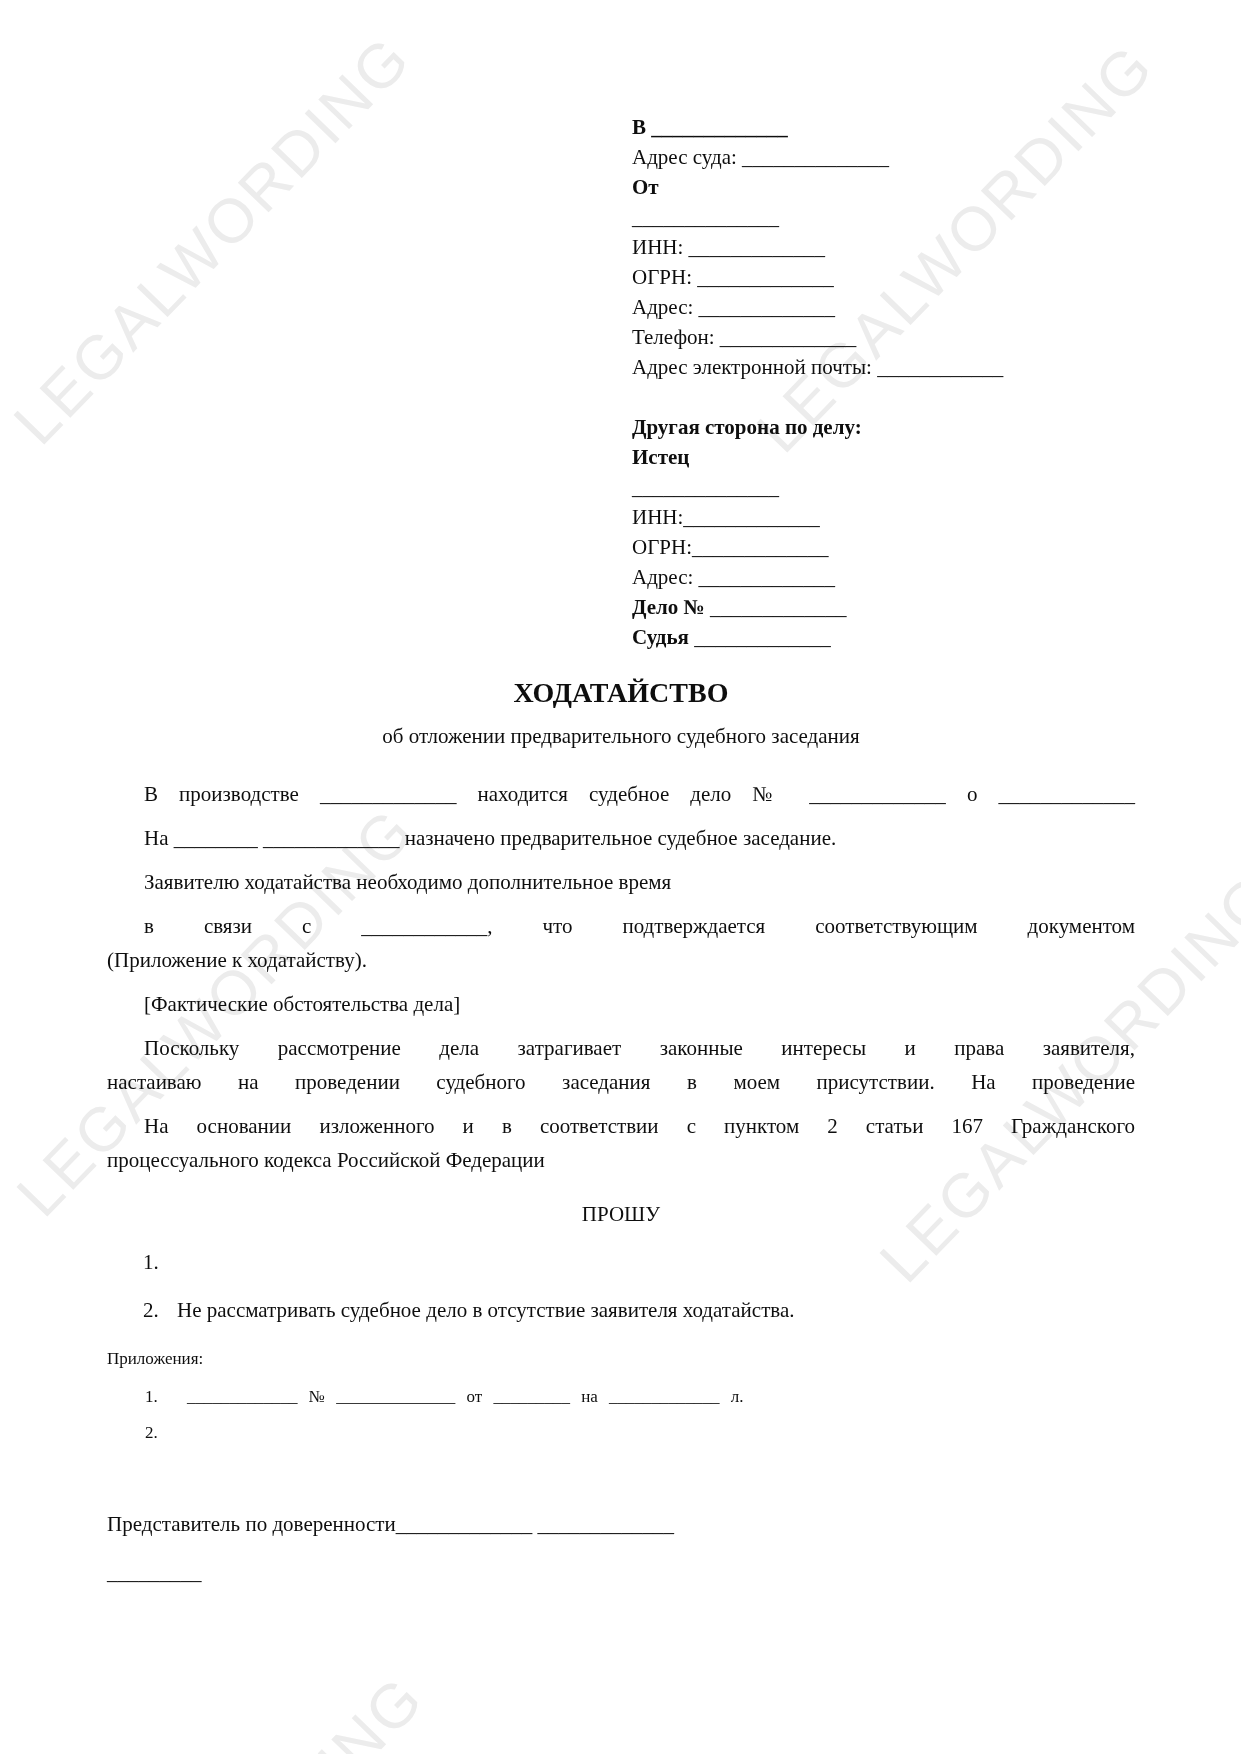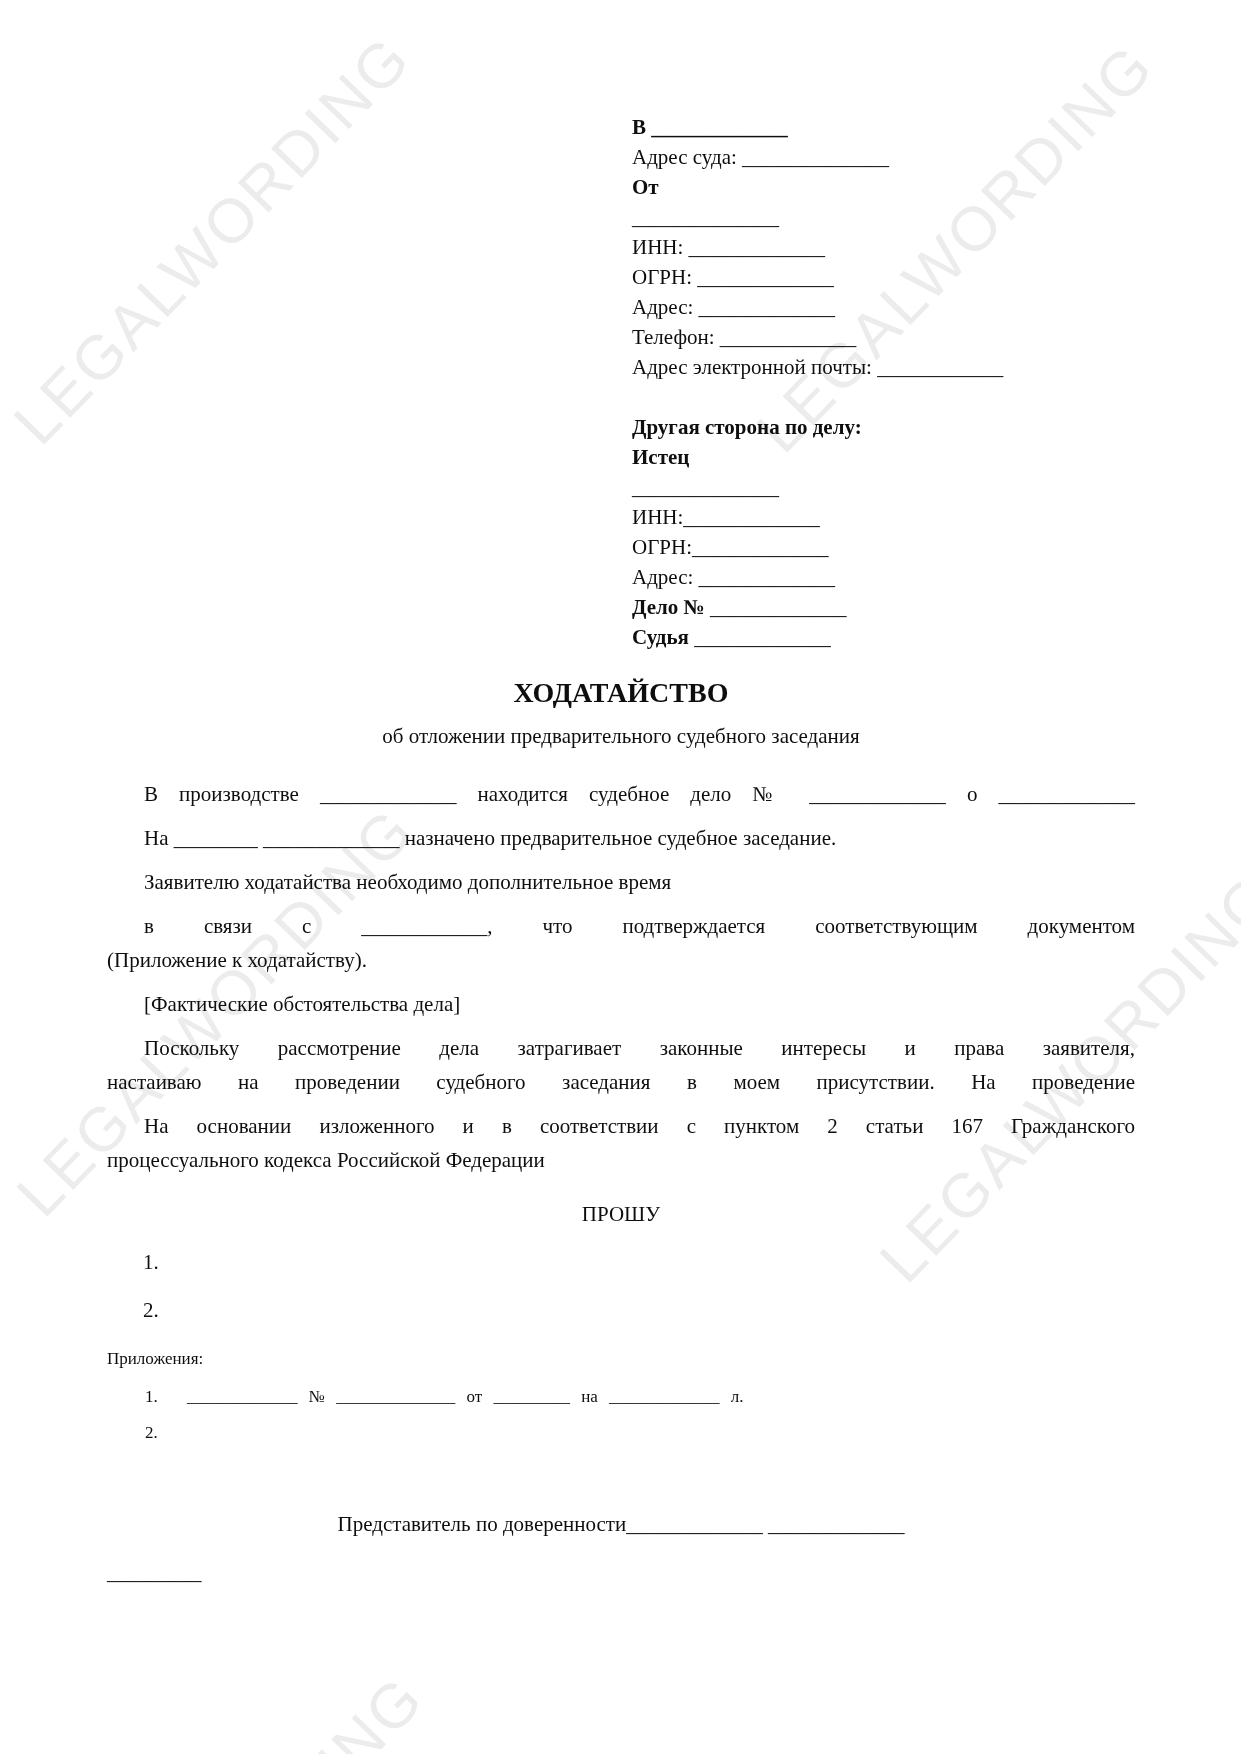--- a/index.html
+++ b/index.html
@@ -70,21 +70,21 @@
   }
   .req-item { display: flex; margin: 14px 0 0 36px; line-height: 34px; }
   .req-num { flex: none; width: 34px; }
 
   .attachments-label { margin-top: 20px; font-size: 17px; line-height: 24px; }
   .attach-item { display: flex; margin: 14px 0 0 38px; font-size: 17px; line-height: 24px; }
   .attach-item + .attach-item { margin-top: 12px; }
   .attach-num { flex: none; width: 42px; }
   .attach-text { word-spacing: 7px; }
 
-  .signature { margin-top: 62px; line-height: 34px; text-align: center; }
+  .signature { margin-top: 62px; line-height: 34px; }
   .sign-date { margin-top: 14px; line-height: 34px; }
 </style>
 </head>
 <body>
 
 <div class="page">
 
   <div class="wm wm1">LEGALWORDING</div>
   <div class="wm wm2">LEGALWORDING</div>
   <div class="wm wm3">LEGALWORDING</div>
@@ -141,20 +141,21 @@
       <div class="ln indent jl">На основании изложенного и в соответствии с пунктом 2 статьи 167 Гражданского</div>
       <div class="ln">процессуального кодекса Российской Федерации</div>
     </div>
 
     <div class="request-heading">ПРОШУ</div>
     <div class="req-item">
       <span class="req-num">1.</span>
     </div>
     <div class="req-item">
       <span class="req-num">2.</span>
+      <span class="req-text">Не рассматривать судебное дело в отсутствие заявителя ходатайства.</span>
     </div>
 
     <div class="attachments-label">Приложения:</div>
     <div class="attach-item">
       <span class="attach-num">1.</span>
       <span class="attach-text">_____________ № ______________ от _________ на _____________ л.</span>
     </div>
     <div class="attach-item">
       <span class="attach-num">2.</span>
       <span class="attach-text"></span>

